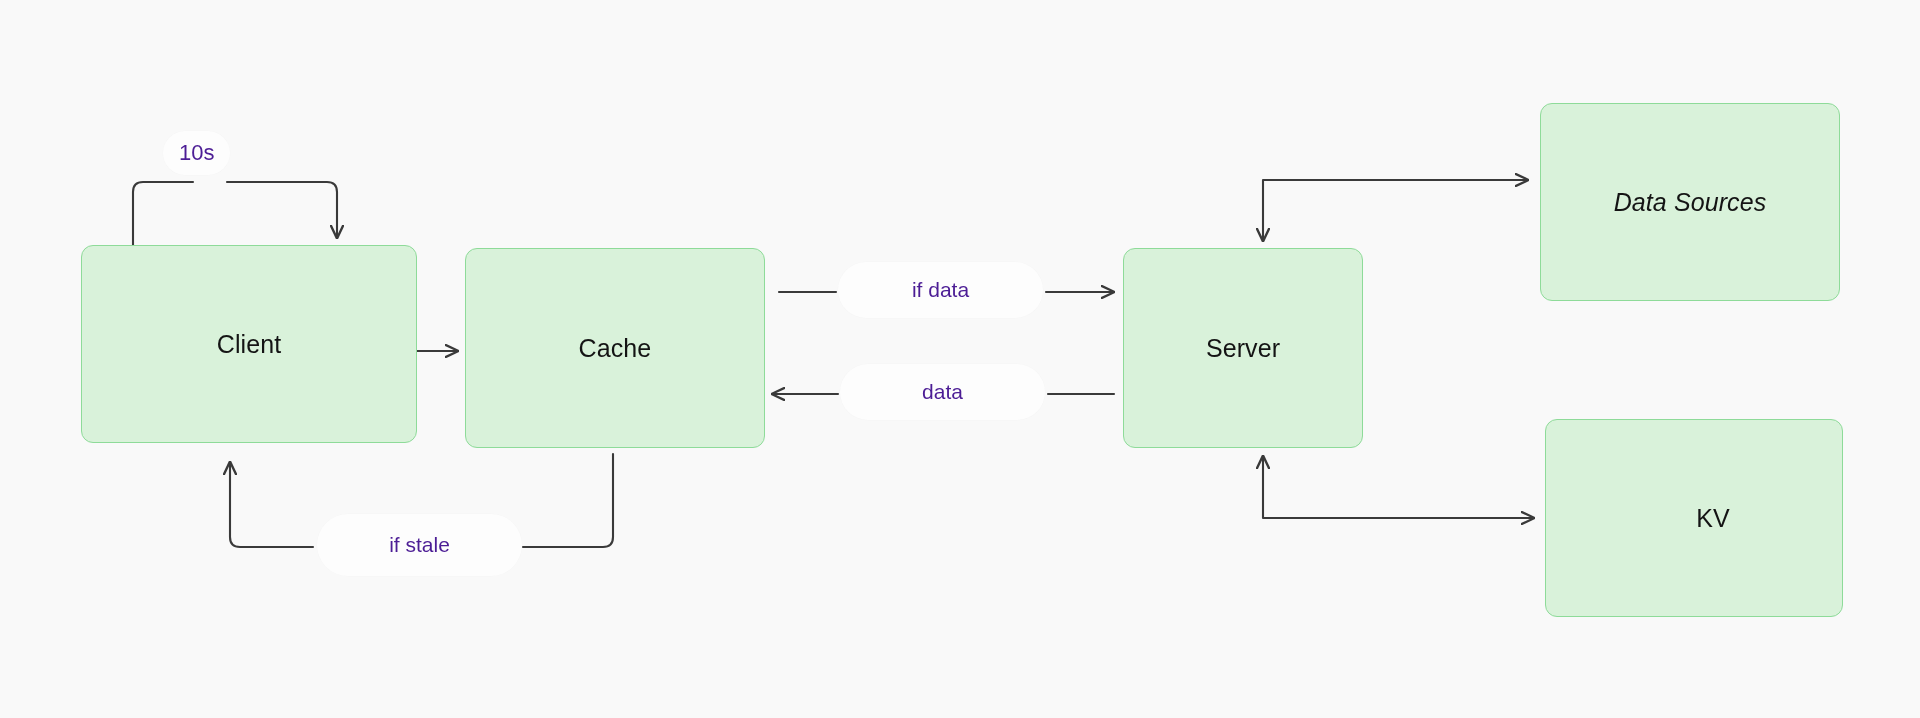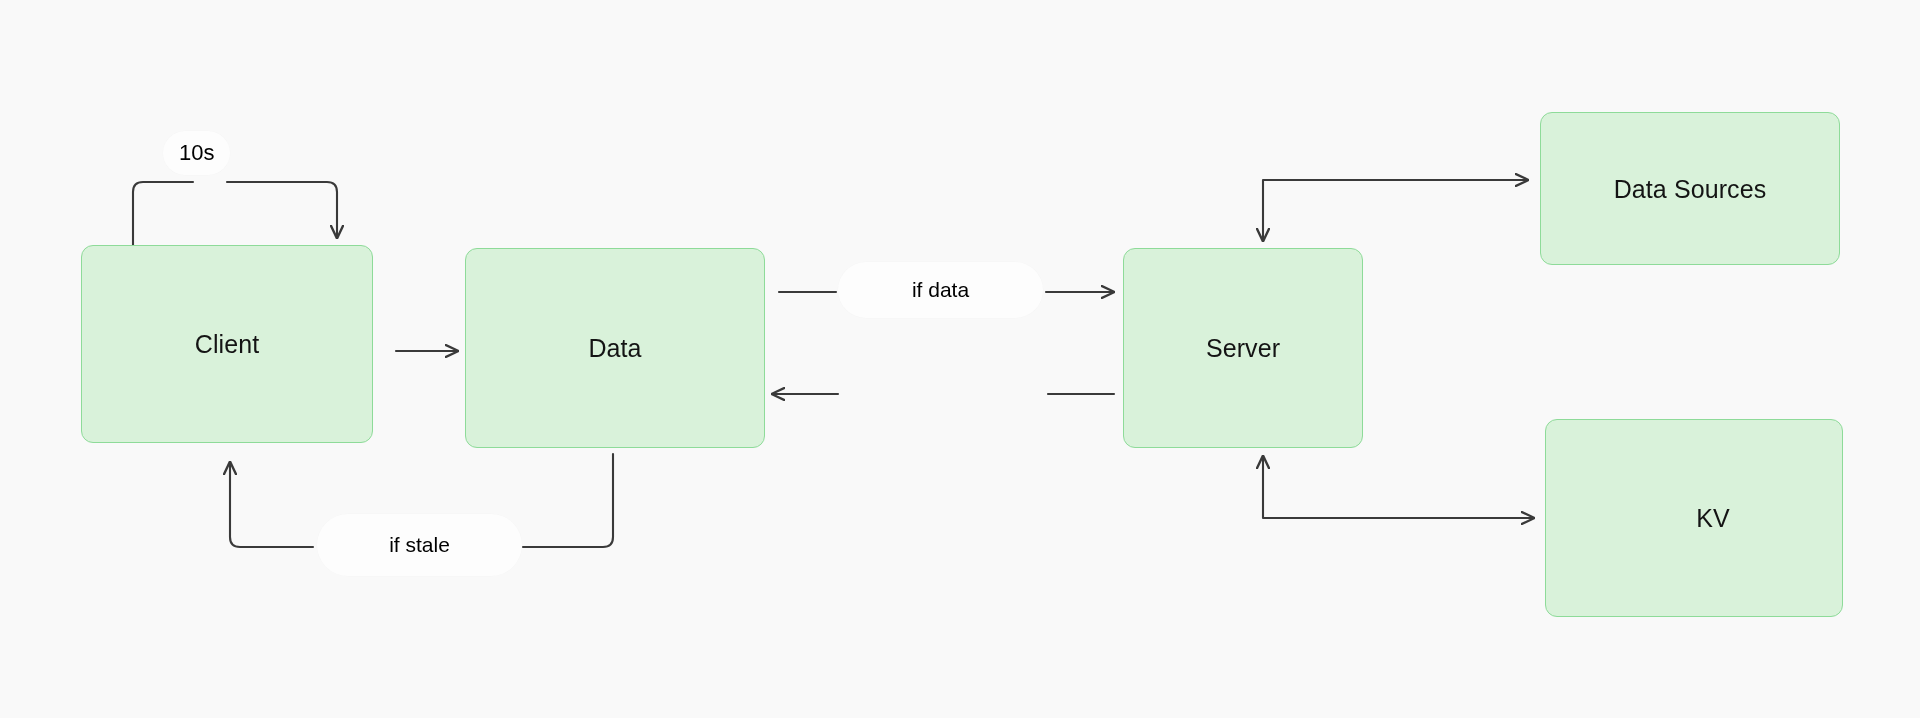--- a/index.html
+++ b/index.html
@@ -47,21 +47,21 @@
     user-select: none;
   }
   .edge-label {
     position: absolute;
     box-sizing: border-box;
     background: #fdfdfd;
     border-radius: 999px;
     display: flex;
     align-items: center;
     justify-content: center;
-    color: #000000;
+    color: #4c1d95;
     font-size: 21px;
     font-family: "Liberation Sans", sans-serif;
     white-space: nowrap;
     padding: 0 22px;
     height: 56px;
     box-shadow: 0 0 0 0.5px rgba(0,0,0,0.015);
   }
 </style>
 </head>
 <body>
@@ -101,40 +101,41 @@
 
     <g>
       <path d="M 1263 241 L 1263 180 L 1528 180" fill="none" stroke="#3a3a3a" stroke-width="2.1" stroke-linecap="round" stroke-linejoin="round" marker-start="url(#arrow)" marker-end="url(#arrow)"></path>
     </g>
 
     <g>
       <path d="M 1263 456 L 1263 518 L 1534 518" fill="none" stroke="#3a3a3a" stroke-width="2.1" stroke-linecap="round" stroke-linejoin="round" marker-start="url(#arrow)" marker-end="url(#arrow)"></path>
     </g>
   </svg>
 
-  <div class="node" style="left:81px; top:245px; width:292px; height:198px;">
+  <div class="node" style="left:81px; top:245px; width:336px; height:198px;">
     <span class="node-label">Client</span>
   </div>
 
   <div class="node" style="left:465px; top:248px; width:300px; height:200px;">
-    <span class="node-label">Data</span>
+    <span class="node-label">Cache</span>
   </div>
 
   <div class="node" style="left:1123px; top:248px; width:240px; height:200px;">
     <span class="node-label">Server</span>
   </div>
 
-  <div class="node" style="left:1540px; top:112px; width:300px; height:153px;">
+  <div class="node" style="left:1540px; top:103px; width:300px; height:198px;font-style:italic;">
     <span class="node-label">Data Sources</span>
   </div>
 
   <div class="node" style="left:1545px; top:419px; width:298px; height:198px;padding-left:38px;">
     <span class="node-label">KV</span>
   </div>
 
   <div class="edge-label" style="left:163px; top:131px; height:44px; font-size:22px; padding:0 16px;">10s</div>
 
   <div class="edge-label" style="left:838px; top:262px; width:205px;">if data</div>
 
+  <div class="edge-label" style="left:840px; top:364px; width:205px;">data</div>
 
   <div class="edge-label" style="left:317px; top:514px; width:205px; height:62px;">if stale</div>
 
 </div>
 
 </body></html>

